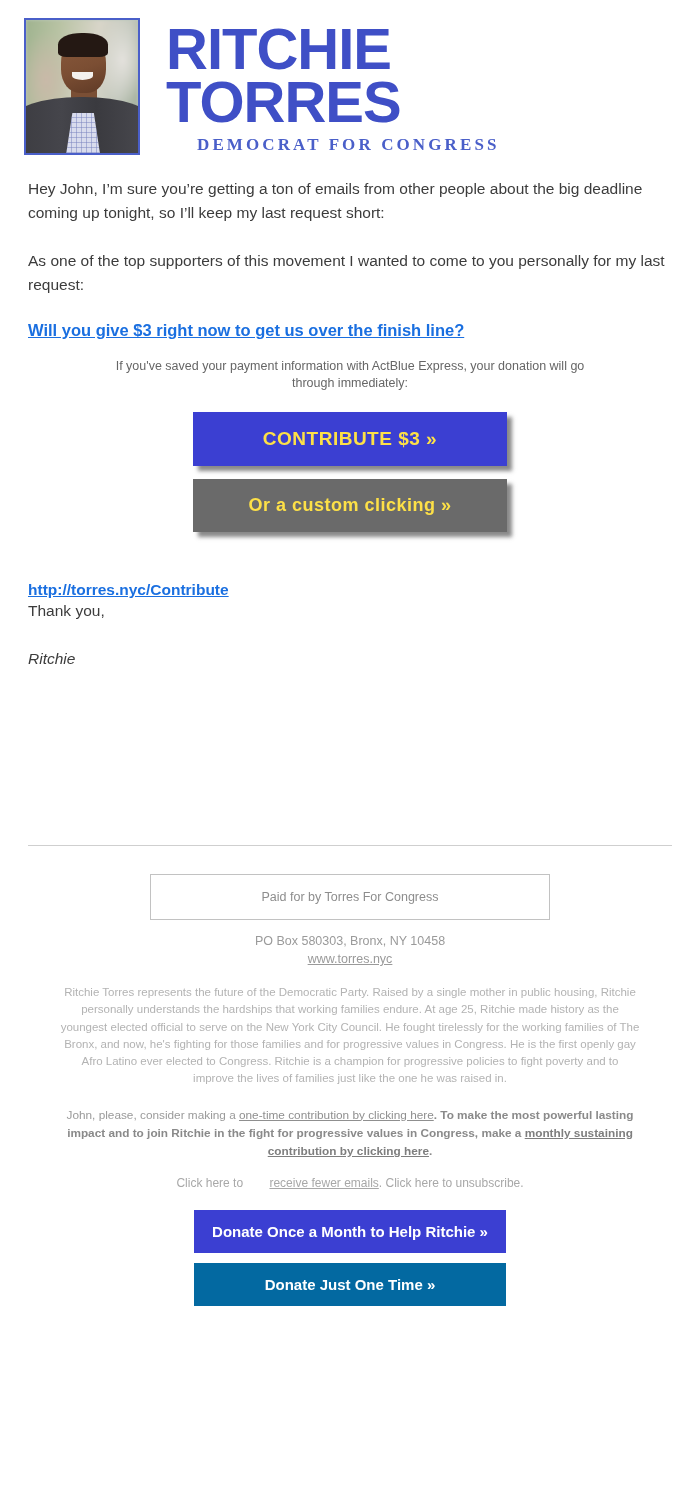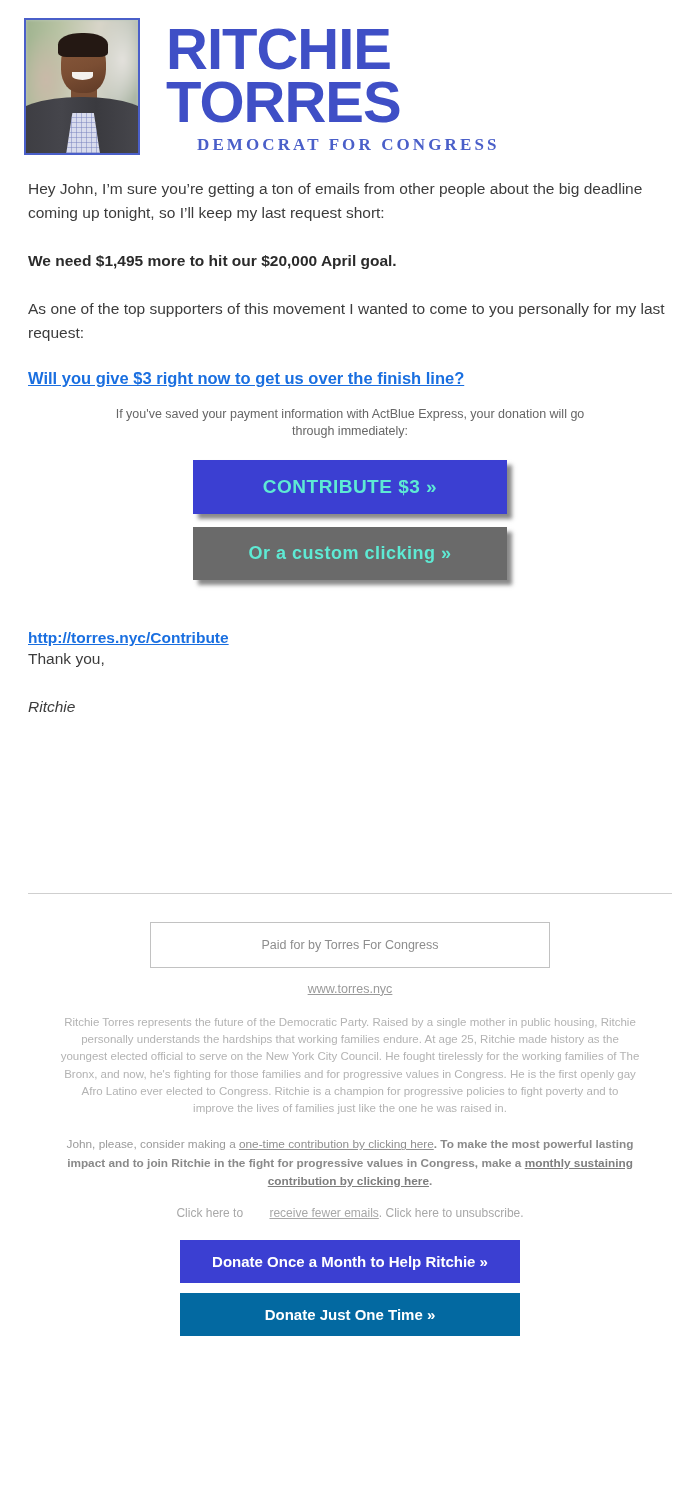--- a/index.html
+++ b/index.html
@@ -164,21 +164,21 @@
   }
   .big-btn {
     display: block;
     width: 314px;
     margin: 0 auto 13px auto;
     padding: 16px 0;
     text-align: center;
     font-size: 19px;
     font-weight: bold;
     letter-spacing: 0.5px;
-    color: #5eead4;
+    color: #fde047;
     border: none;
     cursor: pointer;
     box-sizing: border-box;
     box-shadow: 5px 5px 4px rgba(40,40,40,0.55);
     font-family: "Liberation Sans", sans-serif;
   }
   .big-btn.blue { background: #3b3fd2; }
   .big-btn.grey { background: #6a6a6a; font-size: 18px; }
 
   .plain-link {
@@ -259,21 +259,21 @@
     color: #a8a8a8;
   }
   .unsub a {
     color: #a8a8a8;
     text-decoration: underline;
     cursor: pointer;
     margin-left: 23px;
   }
   .foot-btn {
     display: block;
-    width: 340px;
+    width: 312px;
     margin: 0 auto 10px auto;
     padding: 13px 0;
     text-align: center;
     font-size: 15px;
     font-weight: bold;
     color: #ffffff;
     border: none;
     cursor: pointer;
     box-sizing: border-box;
     font-family: "Liberation Sans", sans-serif;
@@ -299,21 +299,20 @@
     </div>
     <div class="wordmark">
       <div class="line">RITCHIE</div>
       <div class="line">TORRES</div>
       <div class="tagline">DEMOCRAT FOR CONGRESS</div>
     </div>
   </div>
 
   <div class="body-section">
     <p>Hey John, I’m sure you’re getting a ton of emails from other people about the big deadline coming up tonight, so I’ll keep my last request short:</p>
-    <p class="bold">We need $1,495 more to hit our $20,000 April goal.</p>
     <p>As one of the top supporters of this movement I wanted to come to you personally for my last request:</p>
     <a class="ask-link" href="#">Will you give $3 right now to get us over the finish line?</a>
 
     <div class="express-note">If you've saved your payment information with ActBlue Express, your donation will go through immediately:</div>
 
     <div class="btn-stack">
       <button class="big-btn blue">CONTRIBUTE $3 »</button>
       <button class="big-btn grey">Or a custom clicking »</button>
     </div>
 
@@ -325,20 +324,21 @@
   <div class="spacer"></div>
 
   <div class="divider"></div>
 
   <div class="footer">
     <div class="paid-box">
       <span>Paid for by Torres For Congress</span>
     </div>
 
     <div class="addr">
+      <div>PO Box 580303, Bronx, NY 10458</div>
       <a href="#">www.torres.nyc</a>
     </div>
 
     <div class="bio">Ritchie Torres represents the future of the Democratic Party. Raised by a single mother in public housing, Ritchie personally understands the hardships that working families endure. At age 25, Ritchie made history as the youngest elected official to serve on the New York City Council. He fought tirelessly for the working families of The Bronx, and now, he's fighting for those families and for progressive values in Congress. He is the first openly gay Afro Latino ever elected to Congress. Ritchie is a champion for progressive policies to fight poverty and to improve the lives of families just like the one he was raised in.</div>
 
     <div class="cta-para">
       <span>John, please, consider making a </span><a href="#">one-time contribution by clicking here</a><span class="strong">. To make the most powerful lasting impact and to join Ritchie in the fight for progressive values in Congress, make a </span><span class="strong"><a href="#">monthly sustaining contribution by clicking here</a></span><span class="strong">.</span>
     </div>
 
     <div class="unsub">

